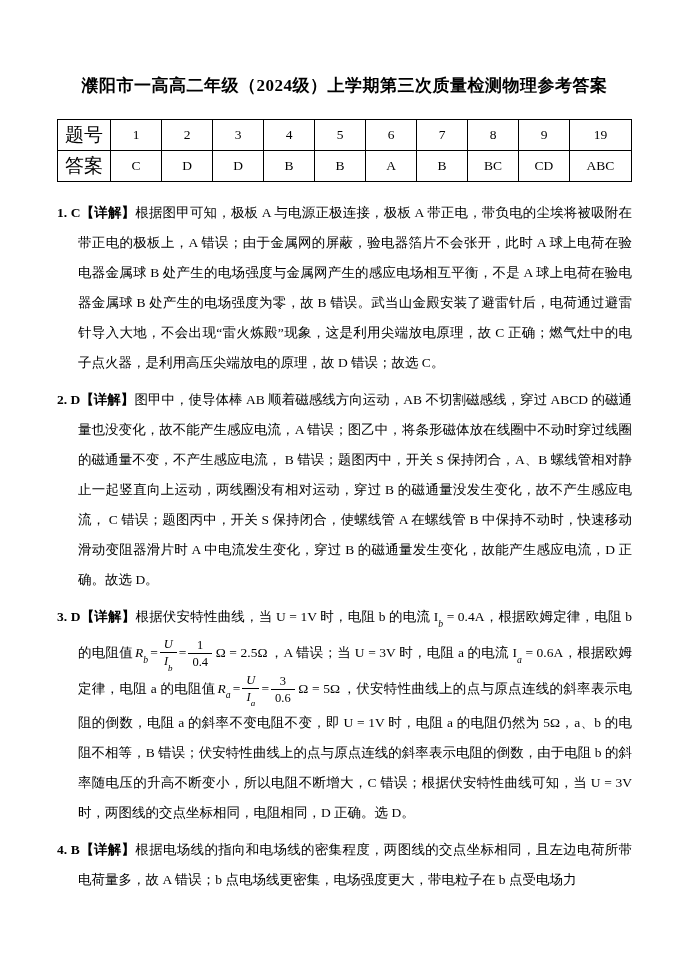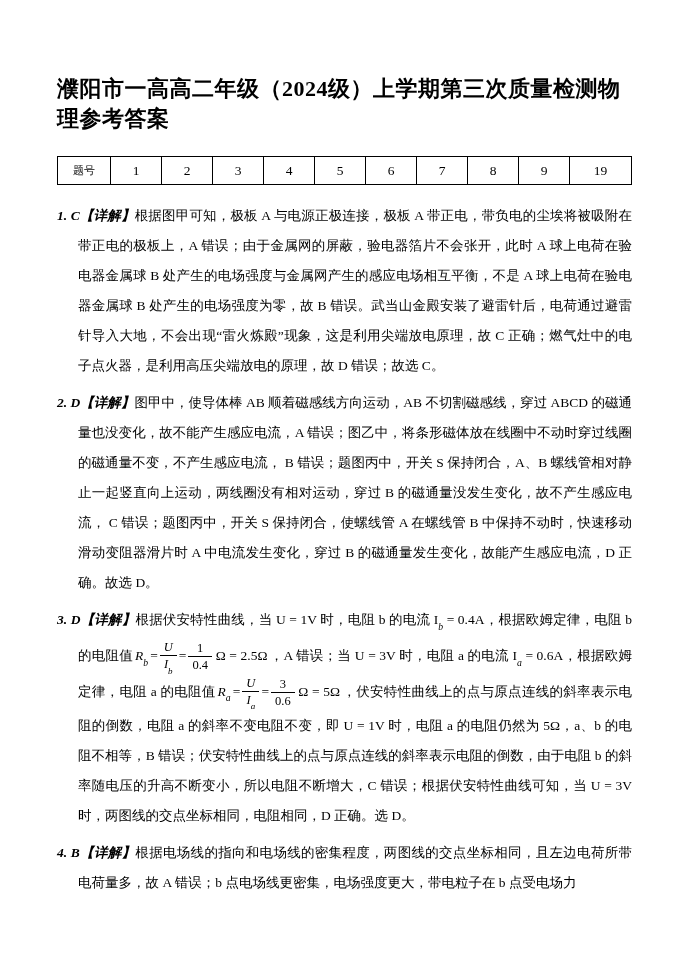--- a/index.html
+++ b/index.html
@@ -10,52 +10,53 @@
     font-family: "Liberation Serif", "DejaVu Serif", serif;
     color: #000;
   }
   .page {
     width: 687px;
     min-height: 971px;
     padding: 74px 55px 40px 57px;
     background: #fff;
   }
   h1.title {
-    font-size: 22px;
+    font-size: 17px;
     font-weight: bold;
+    text-align: center;
     letter-spacing: 0.5px;
     margin-bottom: 22px;
     font-family: "Liberation Serif", "DejaVu Serif", serif;
   }
   table.answers {
     width: 100%;
     border-collapse: collapse;
     table-layout: fixed;
     margin-bottom: 16px;
     font-size: 13.5px;
   }
   table.answers td {
     border: 1px solid #000;
     text-align: center;
     vertical-align: middle;
     height: 28px;
     padding: 2px 0;
   }
   table.answers td.lbl {
-    font-size: 11px;
+    font-size: 19px;
   }
   .expl {
     font-size: 13.5px;
     line-height: 30px;
     text-align: justify;
     padding-left: 21px;
     text-indent: -21px;
     margin-bottom: 7px;
   }
-  .prefix { font-weight: bold; font-style: italic; }
+  .prefix { font-weight: bold; }
   .formula {
     font-family: Liberation Serif, serif;
     white-space: nowrap;
     padding: 0 2px;
   }
   .mi { font-style: italic; }
   .msub {
     font-size: 0.72em;
     font-style: italic;
     position: relative;
@@ -108,20 +109,33 @@
       <td>2</td>
       <td>3</td>
       <td>4</td>
       <td>5</td>
       <td>6</td>
       <td>7</td>
       <td>8</td>
       <td>9</td>
       <td>19</td>
     </tr>
+    <tr>
+      <td class="lbl">答案</td>
+      <td>C</td>
+      <td>D</td>
+      <td>D</td>
+      <td>B</td>
+      <td>B</td>
+      <td>A</td>
+      <td>B</td>
+      <td>BC</td>
+      <td>CD</td>
+      <td>ABC</td>
+    </tr>
   </tbody>
     </table>
 
   <p class="expl"><b class="prefix"><span>1.</span> <span>C</span><span>【详解】</span></b><span>根据图甲可知，极板 A 与电源正极连接，极板 A 带正电，带负电的尘埃将被吸附在带正电的极板上，A 错误；由于金属网的屏蔽，验电器箔片不会张开，此时 A 球上电荷在验电器金属球 B 处产生的电场强度与金属网产生的感应电场相互平衡，不是 A 球上电荷在验电器金属球 B 处产生的电场强度为零，故 B 错误。武当山金殿安装了避雷针后，电荷通过避雷针导入大地，不会出现“雷火炼殿”现象，这是利用尖端放电原理，故 C 正确；燃气灶中的电子点火器，是利用高压尖端放电的原理，故 D 错误；故选 C。</span></p>
 
   <p class="expl"><b class="prefix"><span>2.</span> <span>D</span><span>【详解】</span></b><span>图甲中，使导体棒 AB 顺着磁感线方向运动，AB 不切割磁感线，穿过 ABCD 的磁通量也没变化，故不能产生感应电流，A 错误；图乙中，将条形磁体放在线圈中不动时穿过线圈的磁通量不变，不产生感应电流， B 错误；题图丙中，开关 S 保持闭合，A、B 螺线管相对静止一起竖直向上运动，两线圈没有相对运动，穿过 B 的磁通量没发生变化，故不产生感应电流， C 错误；题图丙中，开关 S 保持闭合，使螺线管 A 在螺线管 B 中保持不动时，快速移动滑动变阻器滑片时 A 中电流发生变化，穿过 B 的磁通量发生变化，故能产生感应电流，D 正确。故选 D。</span></p>
 
   <p class="expl"><b class="prefix"><span>3.</span> <span>D</span><span>【详解】</span></b><span>根据伏安特性曲线，当 U = 1V 时，电阻 b 的电流 I</span><sub class="msub">b</sub><span> = 0.4A，根据欧姆定律，电阻 b 的电阻值</span><span class="formula"><i class="mi">R</i><sub class="msub">b</sub><span class="meq">=</span><span class="frac"><span class="top mi">U</span><span class="bot"><i class="mi">I</i><sub class="msub">b</sub></span></span><span class="meq">=</span><span class="frac"><span class="top">1</span><span class="bot">0.4</span></span> <span>Ω = 2.5Ω</span></span><span>，A 错误；当 U = 3V 时，电阻 a 的电流 I</span><sub class="msub">a</sub><span> = 0.6A，根据欧姆定律，电阻 a 的电阻值</span><span class="formula"><i class="mi">R</i><sub class="msub">a</sub><span class="meq">=</span><span class="frac"><span class="top mi">U</span><span class="bot"><i class="mi">I</i><sub class="msub">a</sub></span></span><span class="meq">=</span><span class="frac"><span class="top">3</span><span class="bot">0.6</span></span> <span>Ω = 5Ω</span></span><span>，伏安特性曲线上的点与原点连线的斜率表示电阻的倒数，电阻 a 的斜率不变电阻不变，即 U = 1V 时，电阻 a 的电阻仍然为 5Ω，a、b 的电阻不相等，B 错误；伏安特性曲线上的点与原点连线的斜率表示电阻的倒数，由于电阻 b 的斜率随电压的升高不断变小，所以电阻不断增大，C 错误；根据伏安特性曲线可知，当 U = 3V 时，两图线的交点坐标相同，电阻相同，D 正确。选 D。</span></p>
 
   <p class="expl"><b class="prefix"><span>4.</span> <span>B</span><span>【详解】</span></b><span>根据电场线的指向和电场线的密集程度，两图线的交点坐标相同，且左边电荷所带电荷量多，故 A 错误；b 点电场线更密集，电场强度更大，带电粒子在 b 点受电场力</span></p>

